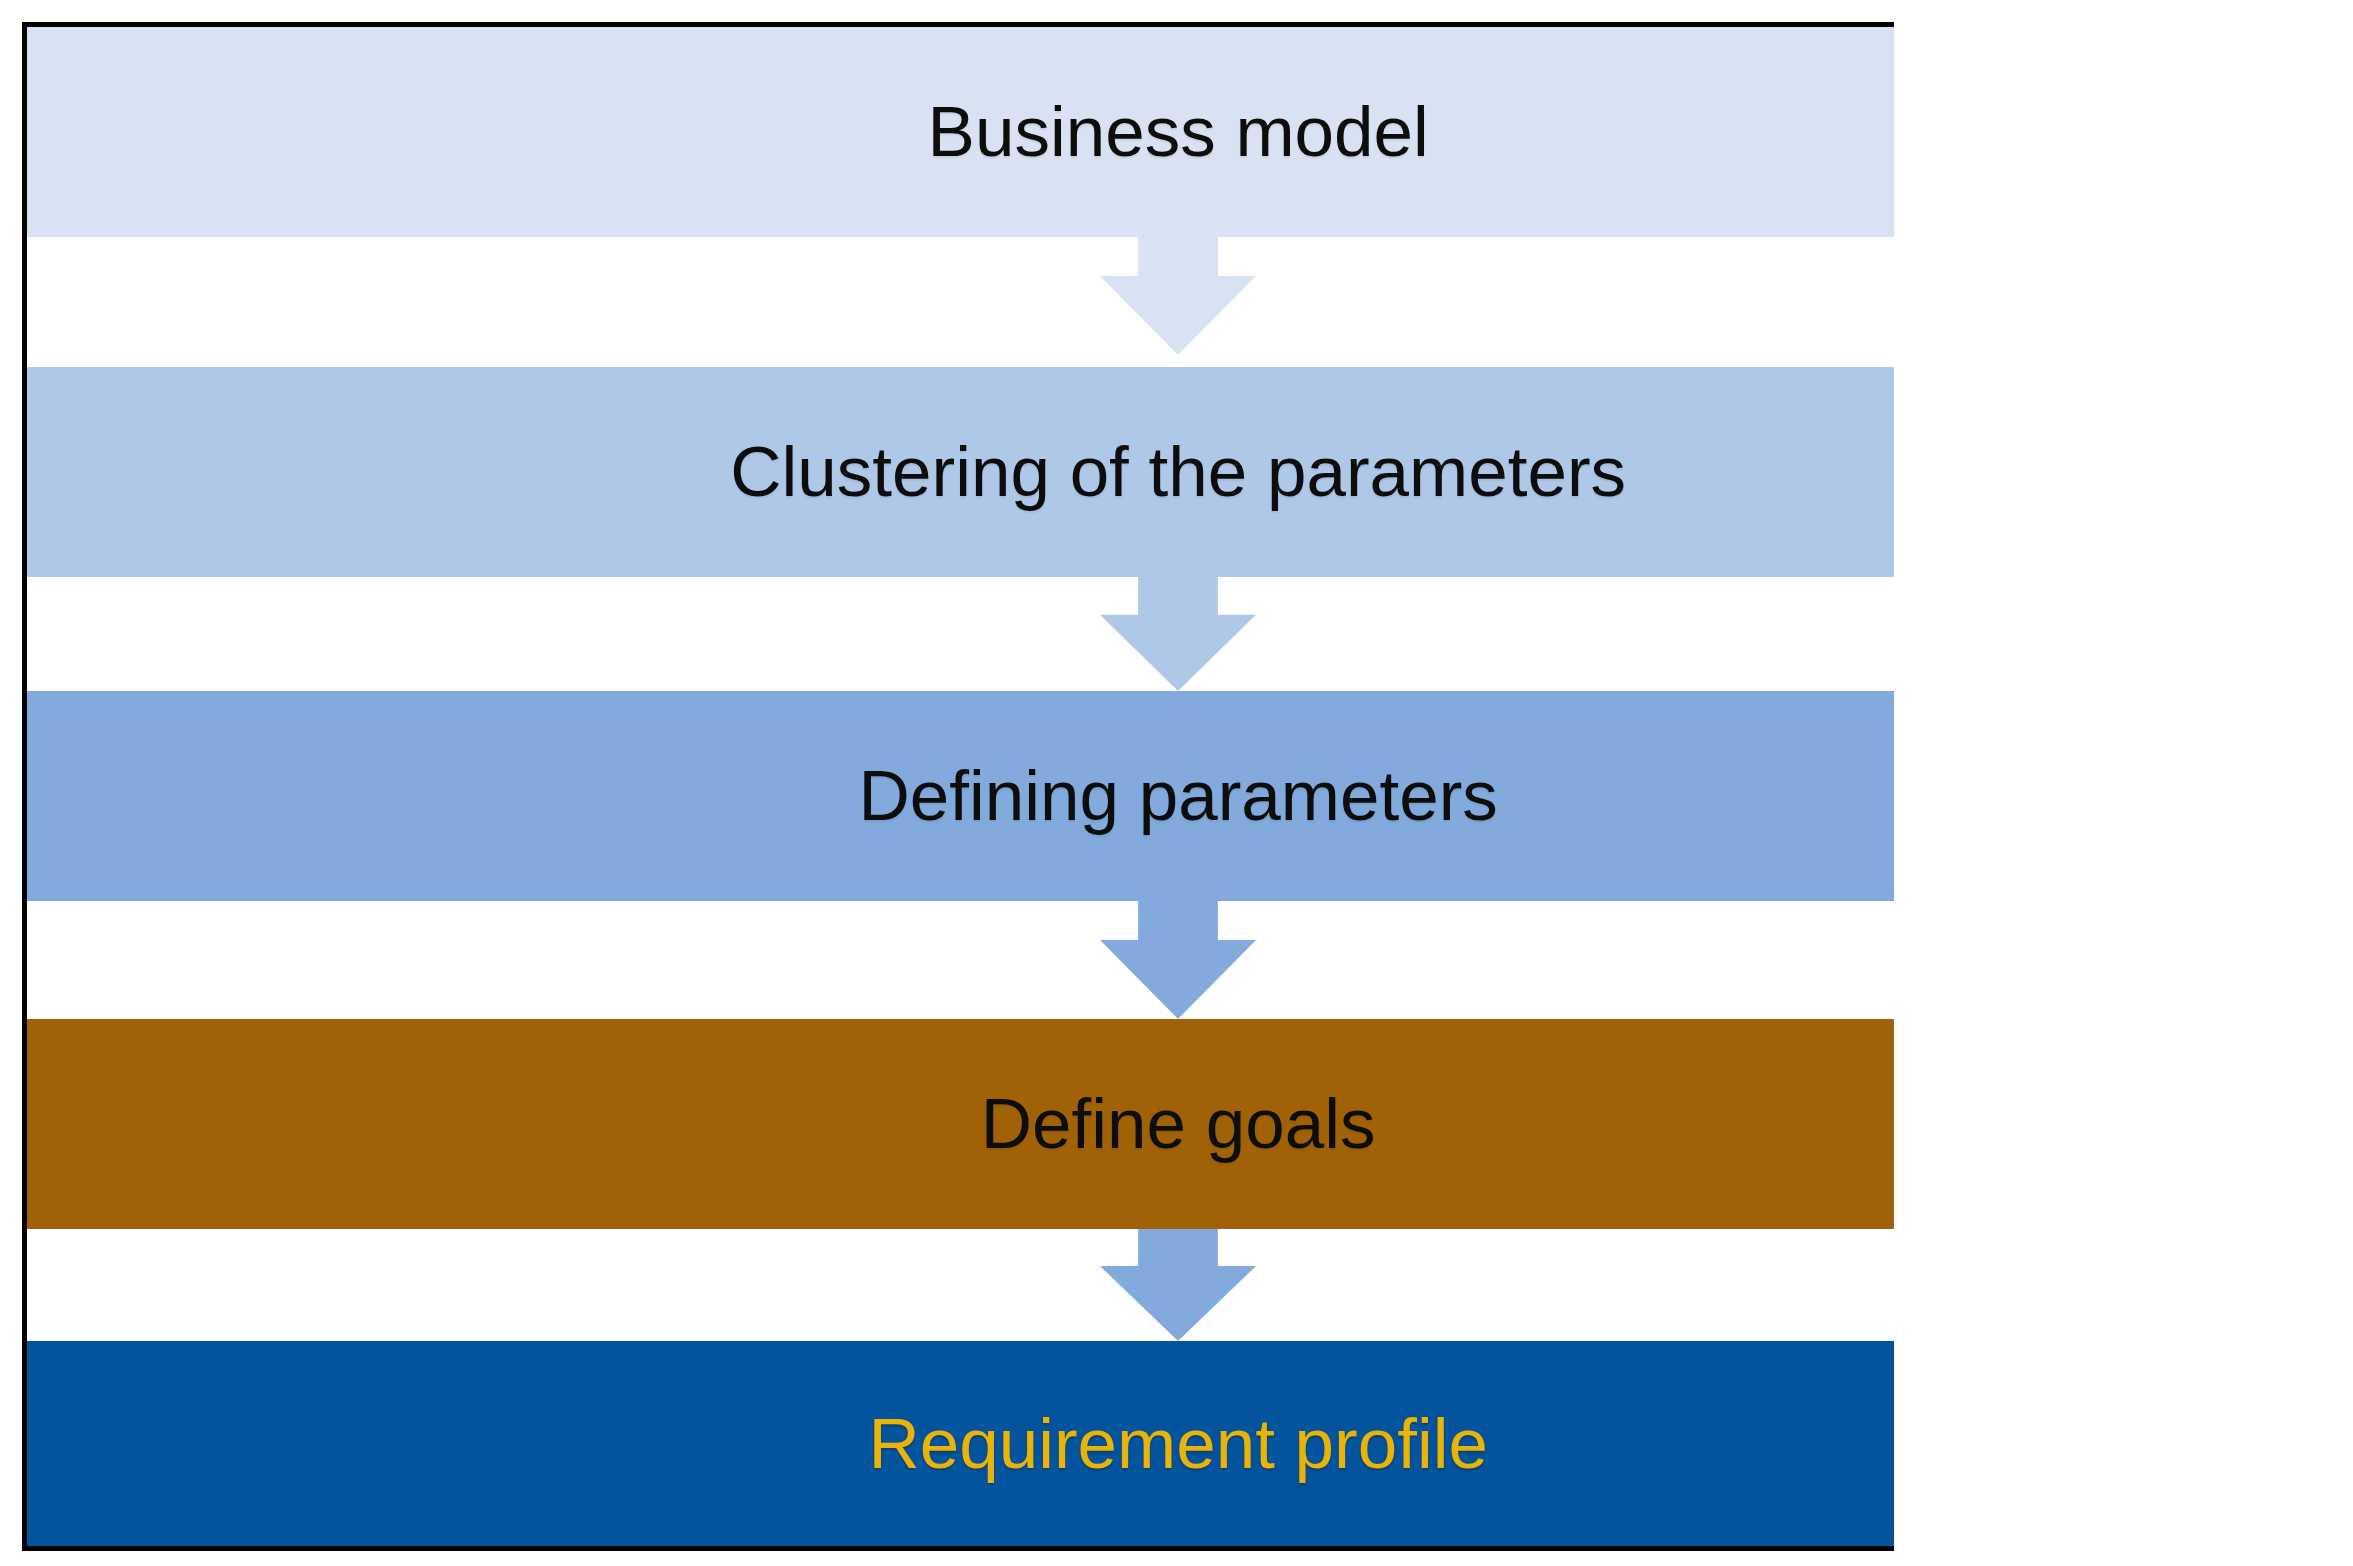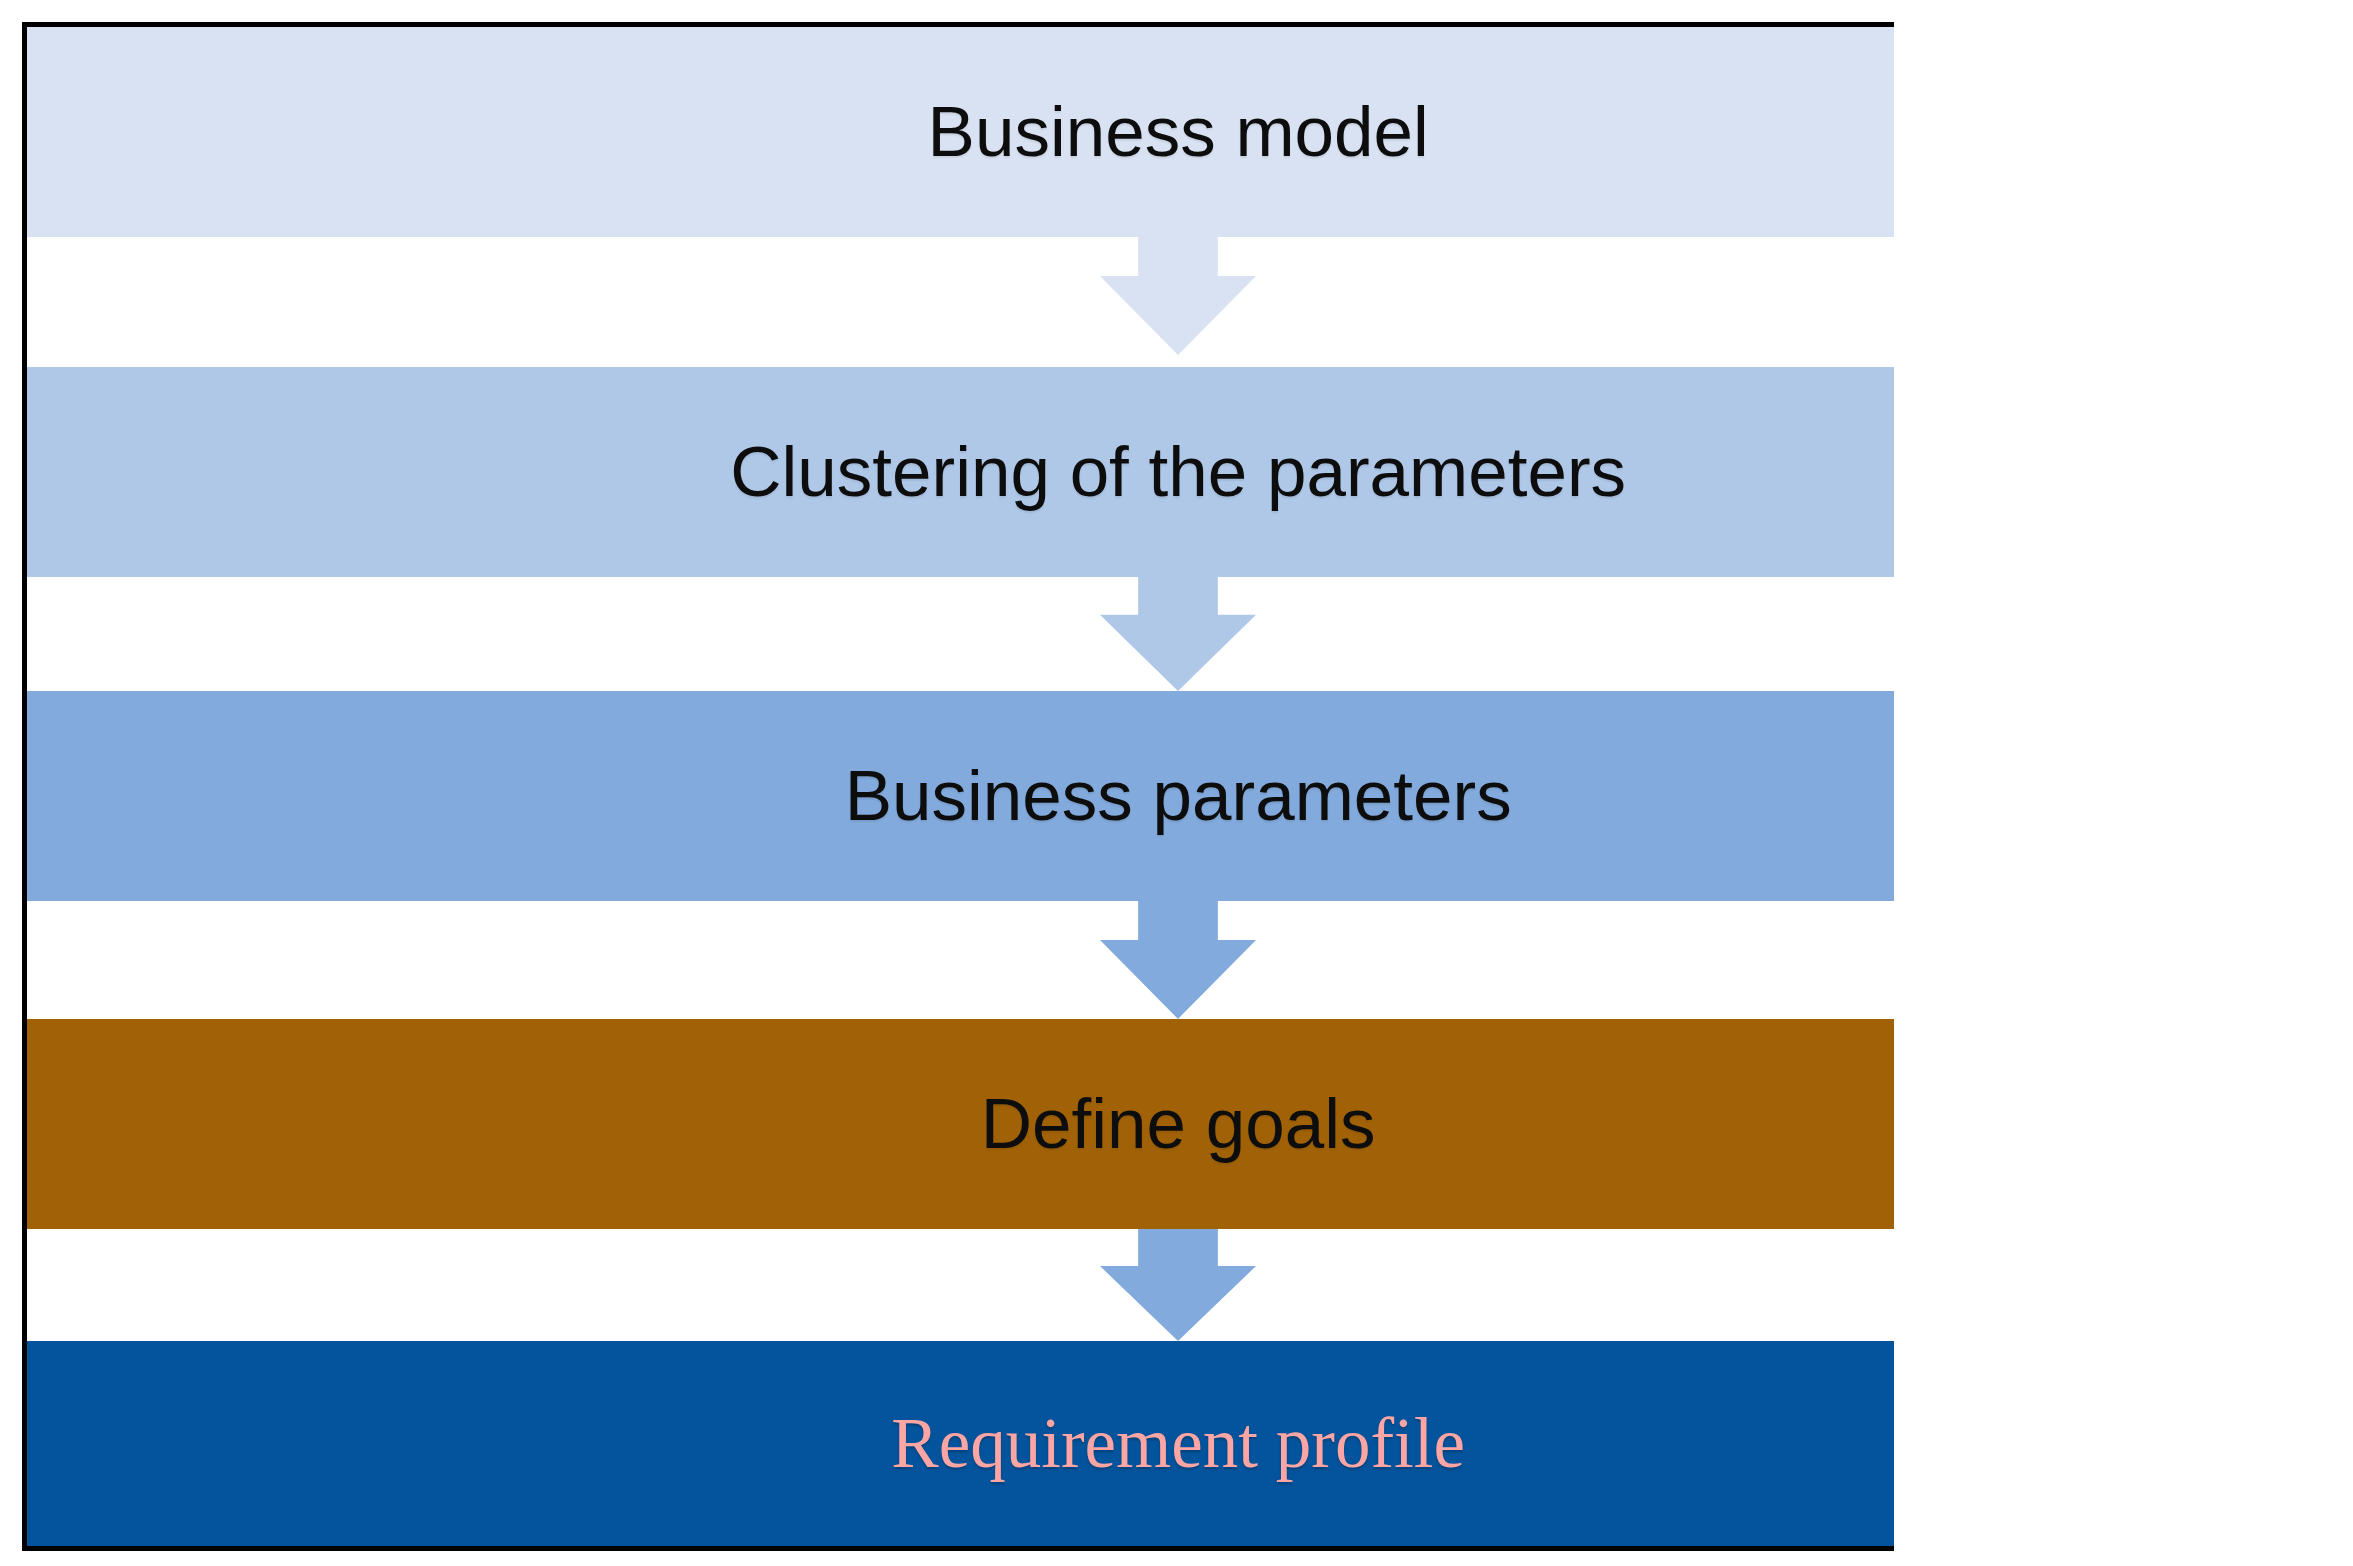--- a/index.html
+++ b/index.html
@@ -36,23 +36,22 @@
   }
   .band-label {
     font-size: 71px;
     line-height: 1;
     letter-spacing: 0px;
     color: #0d0d0d;
     white-space: nowrap;
     text-shadow: 0 1.7px 1.7px rgba(0,0,0,0.08);
   }
   .band-5 .band-label {
-    color: #fca5a5;
+    color: #eab308;
     text-shadow: 0 1.7px 2.6px rgba(0,0,0,0.25);
-    font-family: Liberation Serif, serif;
   }
   .arrow-row {
     width: 100%;
     display: flex;
     align-items: flex-start;
     justify-content: center;
     flex: 0 0 auto;
     background: #ffffff;
   }
   .arrow-row svg {
@@ -84,21 +83,21 @@
       <span class="band-label">Clustering of the parameters</span>
     </div>
 
     <div class="arrow-row h132">
       <svg width="156" height="114" viewBox="0 0 180 136" preserveAspectRatio="none">
         <polygon points="44,0 136,0 136,45 180,45 90,136 0,45 44,45" fill="#AFC8E8"></polygon>
       </svg>
     </div>
 
     <div class="band h242" style="background-color: rgb(130, 170, 220);">
-      <span class="band-label">Business parameters</span>
+      <span class="band-label">Defining parameters</span>
     </div>
 
     <div class="arrow-row h136">
       <svg width="156" height="118" viewBox="0 0 180 136">
         <polygon points="44,0 136,0 136,45 180,45 90,136 0,45 44,45" fill="#82AADC"></polygon>
       </svg>
     </div>
 
     <div class="band h242" style="background-color: #a16207;">
       <span class="band-label">Define goals</span>

